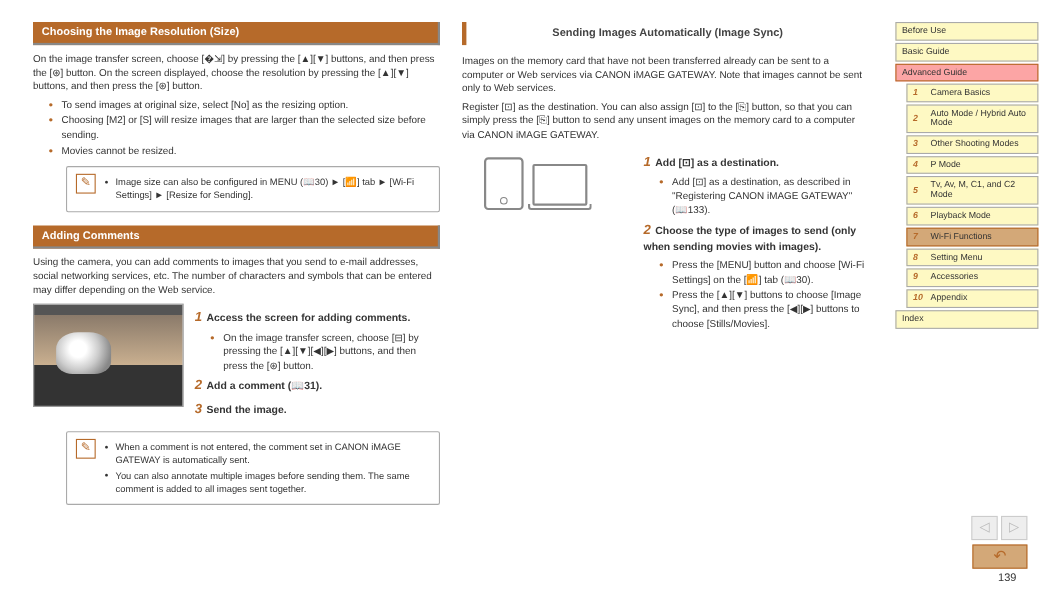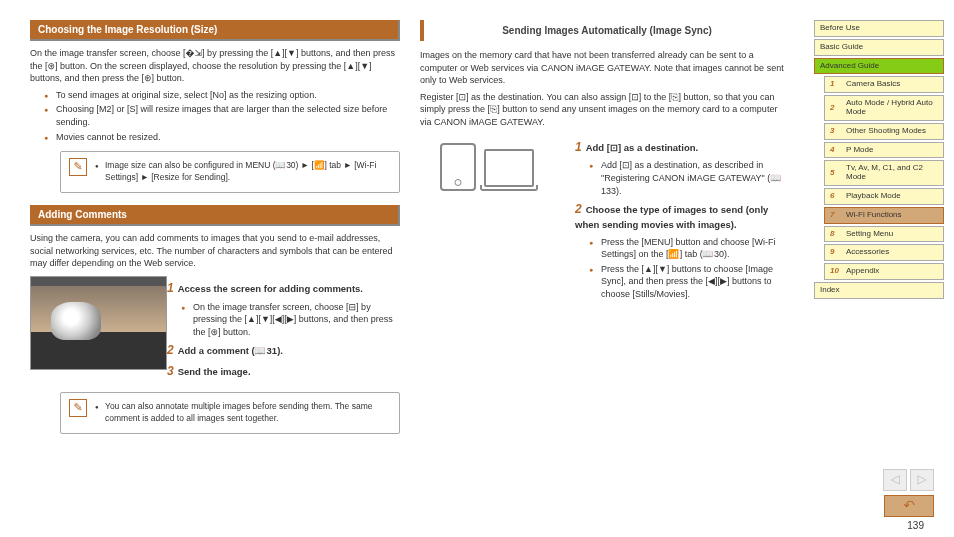--- a/index.html
+++ b/index.html
@@ -101,20 +101,21 @@
   .note-box li::before {
     content: "●";
     position: absolute;
     left: 0;
     font-size: 6px;
     top: 2px;
     color: #333;
   }
   .step-row {
     display: flex;
+    gap: 10px;
     margin: 6px 0;
   }
   .step-img {
     width: 135px;
     height: 92px;
     background: linear-gradient(#555 0%, #555 10%, #8a7a6a 10%, #cab090 60%, #333 60%, #333 100%);
     border: 1px solid #999;
     flex-shrink: 0;
     position: relative;
   }
@@ -195,21 +196,21 @@
     padding: 3px 5px;
     margin-bottom: 2px;
     font-size: 8px;
     color: #333;
     background: #fef9c3;
     display: flex;
     align-items: center;
     line-height: 1.1;
   }
   .sb-item.active {
-    background: #84cc16;
+    background: #fca5a5;
     border-color: #b66a2a;
   }
   .sb-sub {
     margin-left: 10px;
   }
   .sb-num {
     font-style: italic;
     font-weight: bold;
     color: #b66a2a;
     width: 16px;
@@ -287,20 +288,21 @@
             <li>On the image transfer screen, choose [⊟] by pressing the [▲][▼][◀][▶] buttons, and then press the [⊛] button.</li>
           </ul>
         <p><span class="step-num">2</span><span class="step-title">Add a comment (📖31).</span></p>
         <p><span class="step-num">3</span><span class="step-title">Send the image.</span></p>
       </div>
     </div>
 
     <div class="note-box">
       <div class="pencil">✎</div>
       <ul>
+        <li>When a comment is not entered, the comment set in CANON iMAGE GATEWAY is automatically sent.</li>
         <li>You can also annotate multiple images before sending them. The same comment is added to all images sent together.</li>
       </ul>
     </div>
   </div>
 
   <div class="col">
     <div class="main-title">Sending Images Automatically (Image Sync)</div>
     <p>Images on the memory card that have not been transferred already can be sent to a computer or Web services via CANON iMAGE GATEWAY. Note that images cannot be sent only to Web services.</p>
     <p>Register [⊡] as the destination. You can also assign [⊡] to the [⎘] button, so that you can simply press the [⎘] button to send any unsent images on the memory card to a computer via CANON iMAGE GATEWAY.</p>
 

